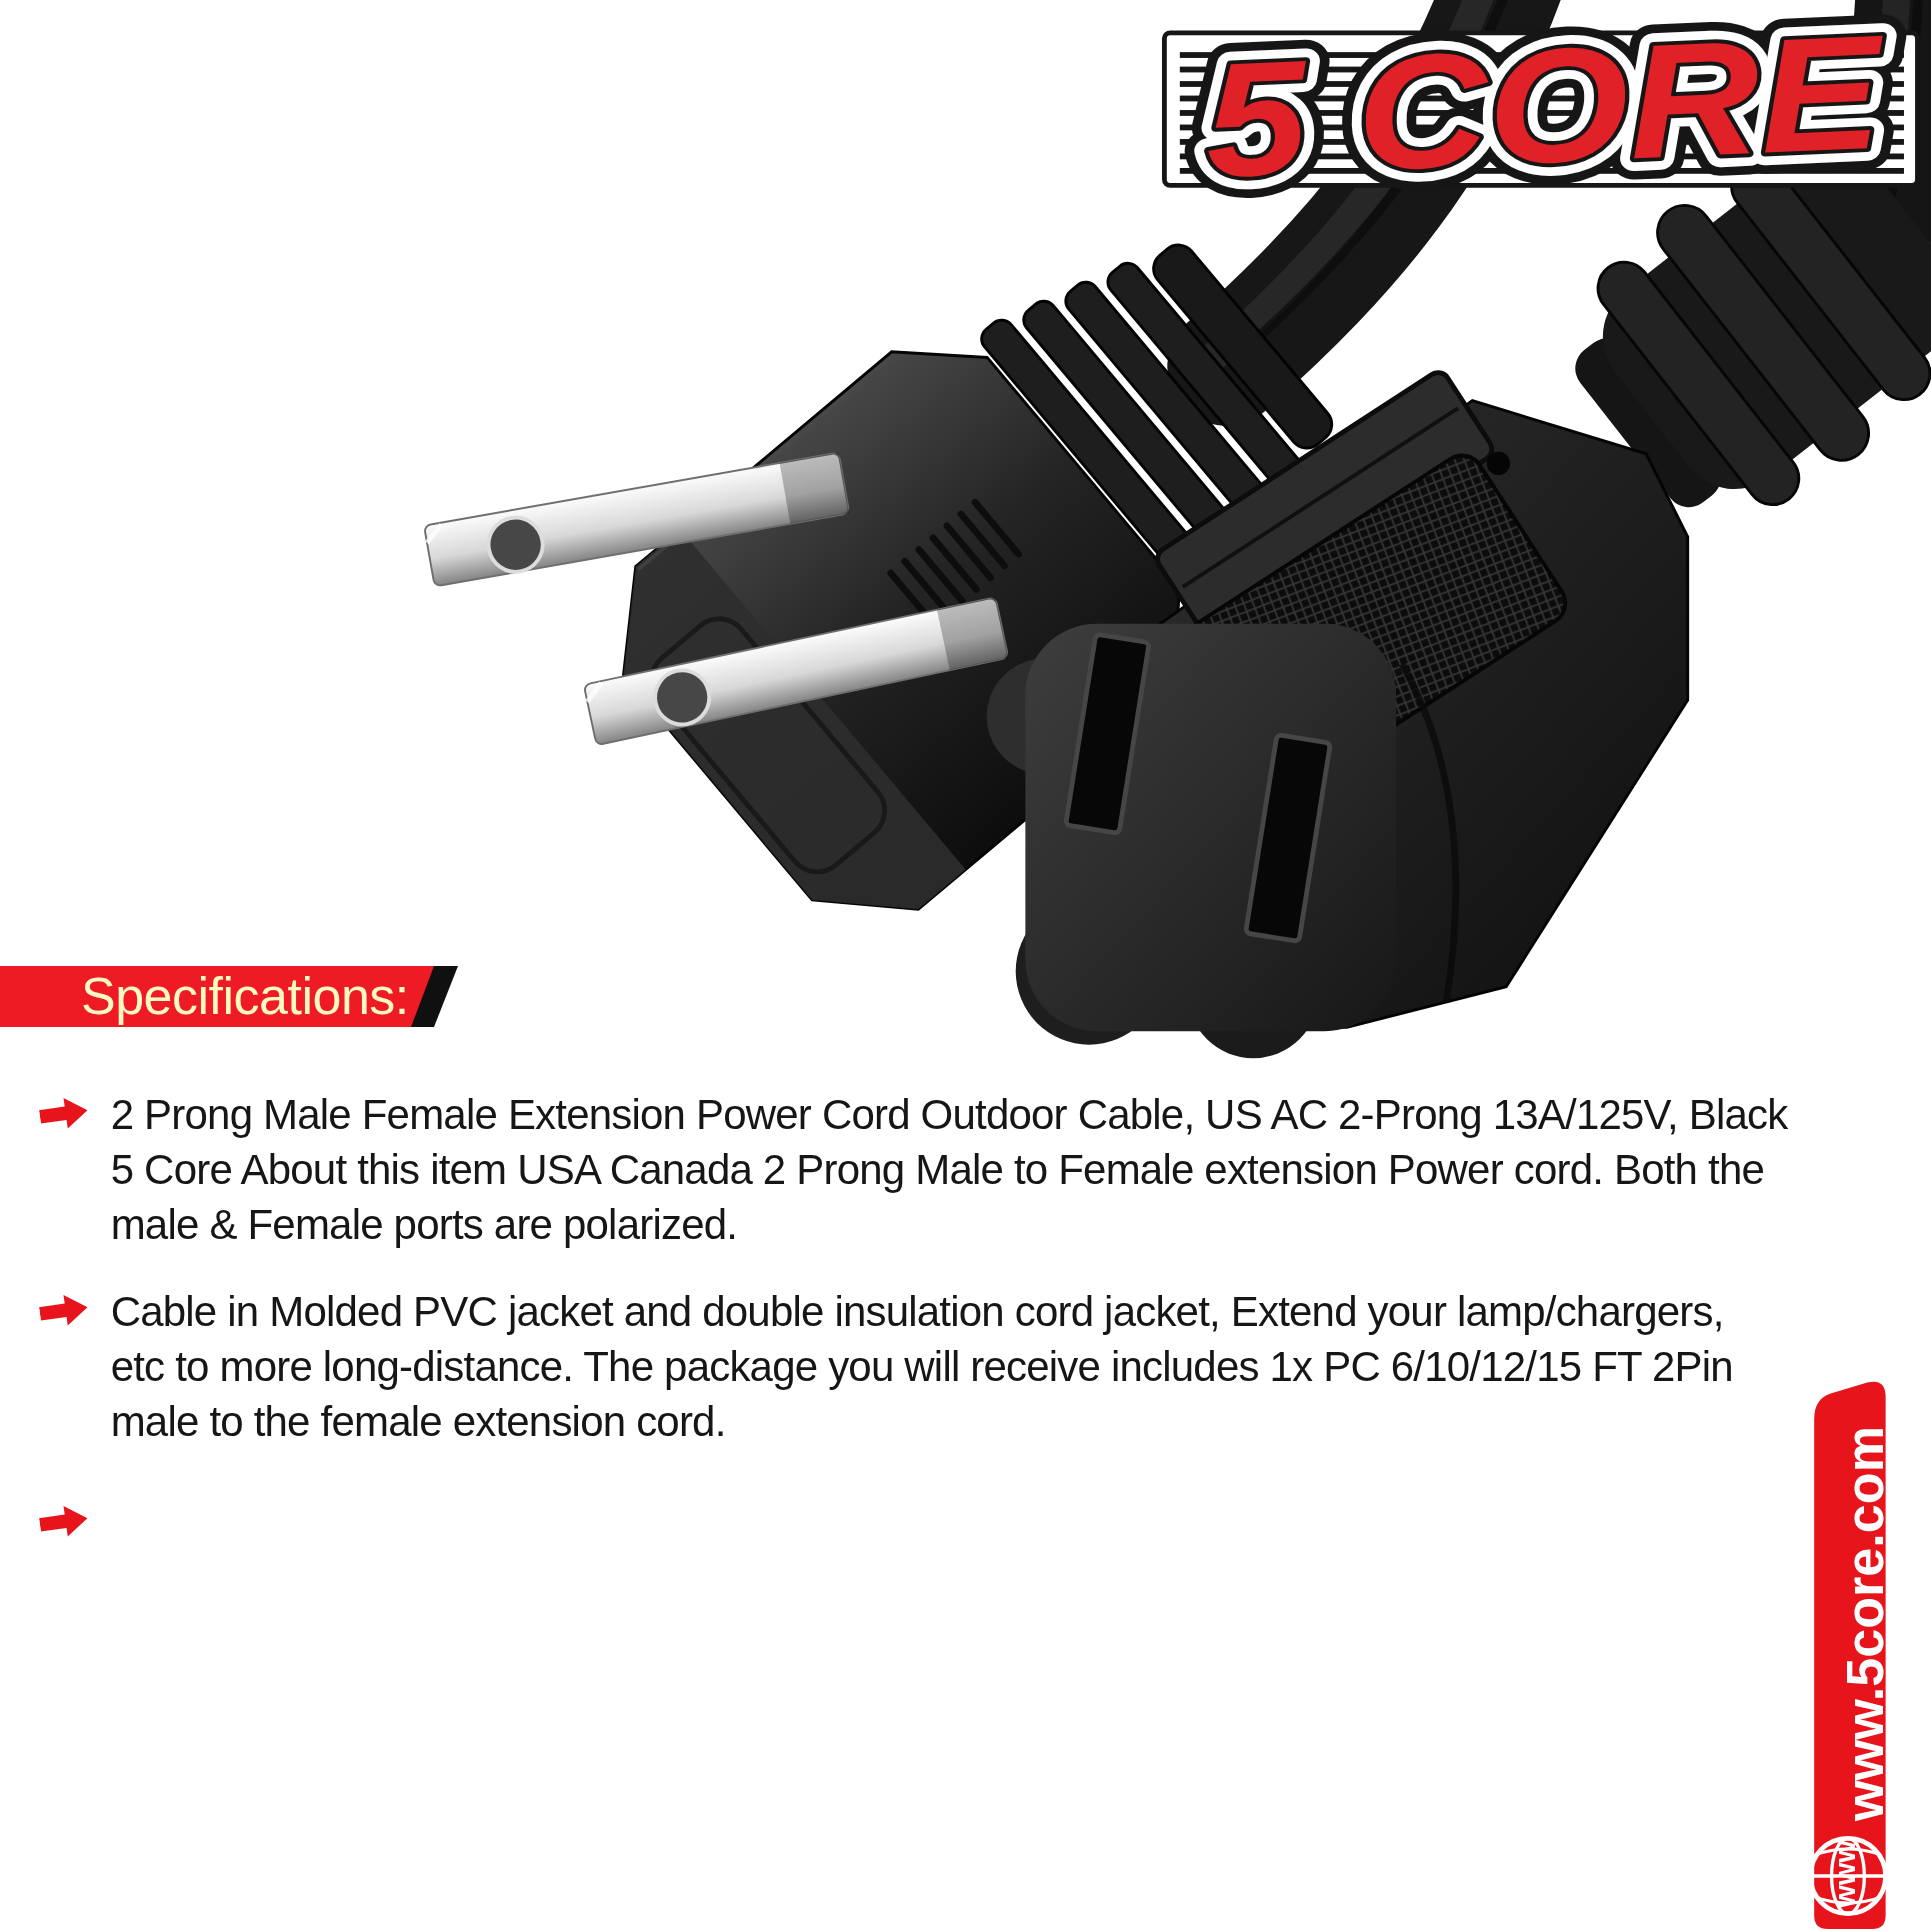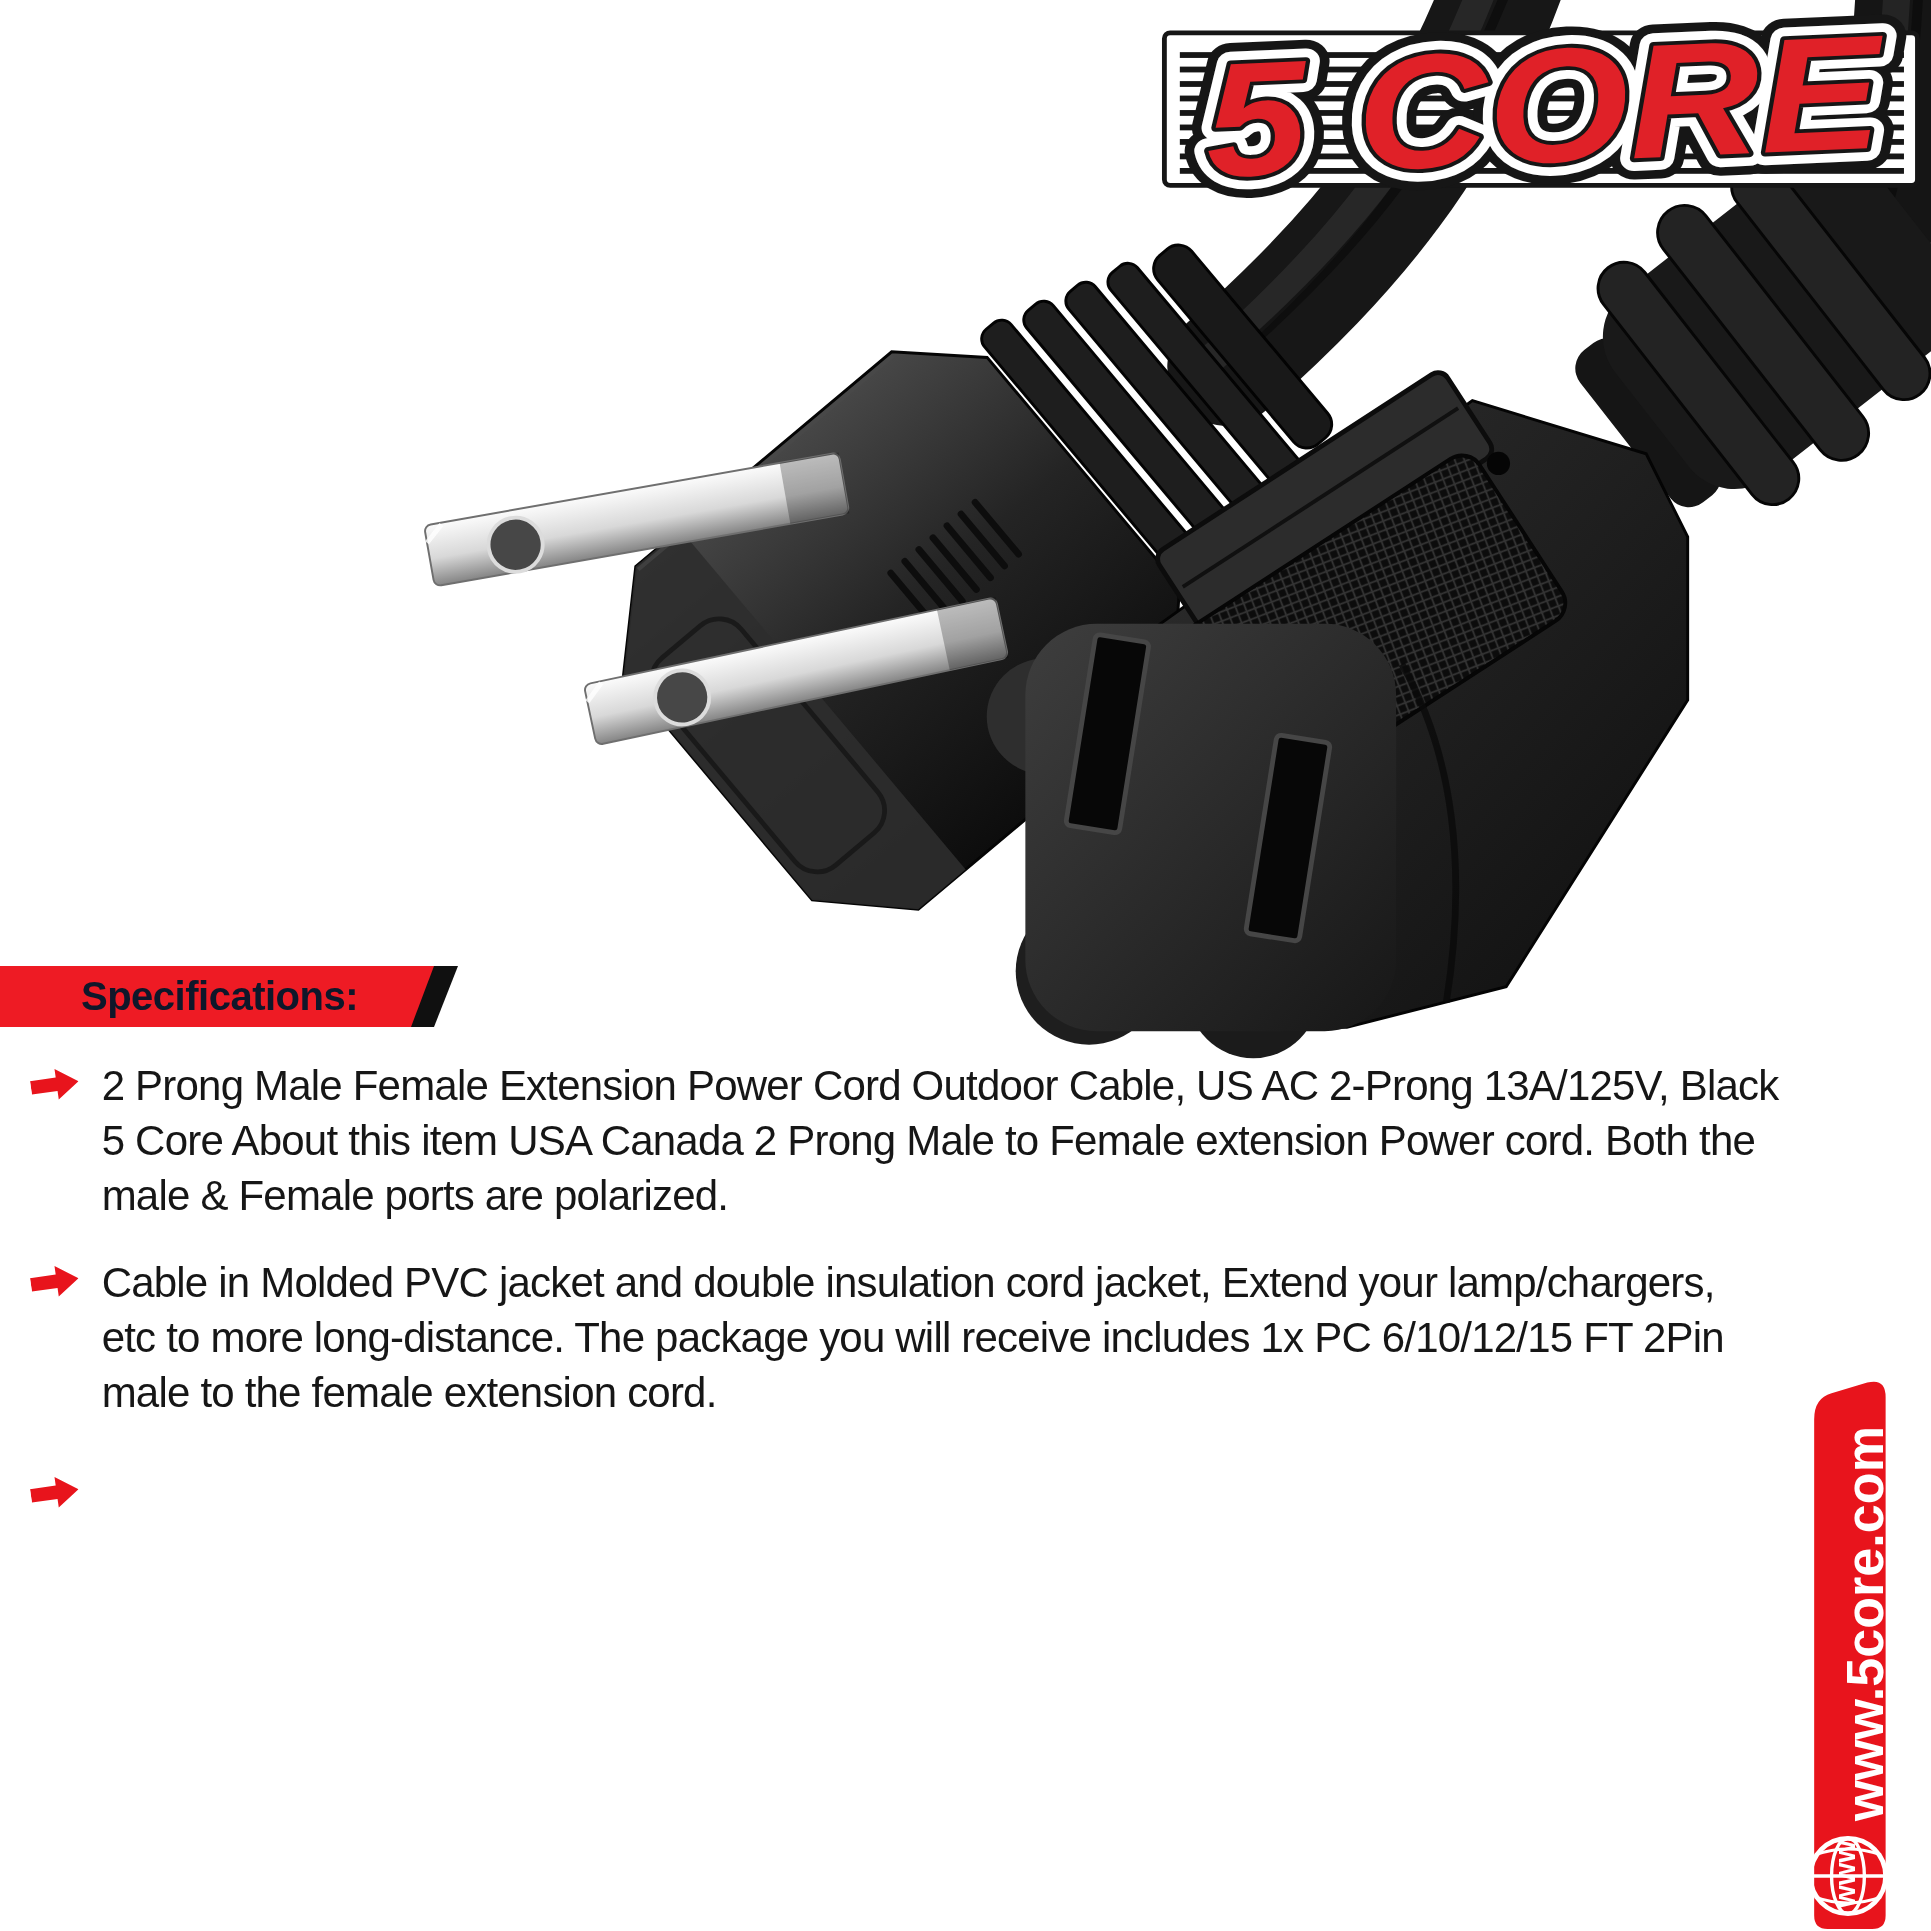--- a/index.html
+++ b/index.html
@@ -4,24 +4,24 @@
 <style>
   html,body{margin:0;padding:0;background:#fff;}
   .canvas{position:relative;width:1931px;height:1931px;background:#ffffff;overflow:hidden;
           font-family:"Liberation Sans",sans-serif;}
   .photo-svg{position:absolute;left:0;top:0;width:1931px;height:1931px;}
   
   .spec-shadow{position:absolute;left:0;top:966px;width:463px;height:61px;background:#101010;
                clip-path:polygon(431px 0,458px 0,434px 61px,408px 61px);}
   .spec-banner{position:absolute;left:0;top:966px;width:463px;height:61px;background:#ee1b24;
                clip-path:polygon(0 0,434px 0,411px 61px,0 61px);}
-  .spec-heading{display:block;padding-left:81px;line-height:60px;font-size:40px;font-weight:bold;
-                color:#0f172a;letter-spacing:-0.5px;}
+  .spec-heading{display:block;padding-left:81px;line-height:60px;font-size:52px;font-weight:normal;
+                color:#fef9c3;letter-spacing:-0.5px;}
   
-  .bullet{position:absolute;left:23px;width:1788px;display:flex;align-items:flex-start;}
+  .bullet{position:absolute;left:32px;width:1788px;display:flex;align-items:flex-start;margin-top:29px;}
   .arrow-wrap{flex:0 0 auto;margin:9.7px 0 0 7.7px;transform:rotate(-8deg);}
   .bullet-text{margin-left:23px;font-size:42px;line-height:55px;letter-spacing:-0.8px;
                color:#161616;white-space:pre-line;}
   .b1{top:1058px}.b2{top:1255px}.b3{top:1466px}.b4{top:1566px}.b5{top:1767px}
 </style>
 </head>
 <body>
 
 <div class="canvas">
 

